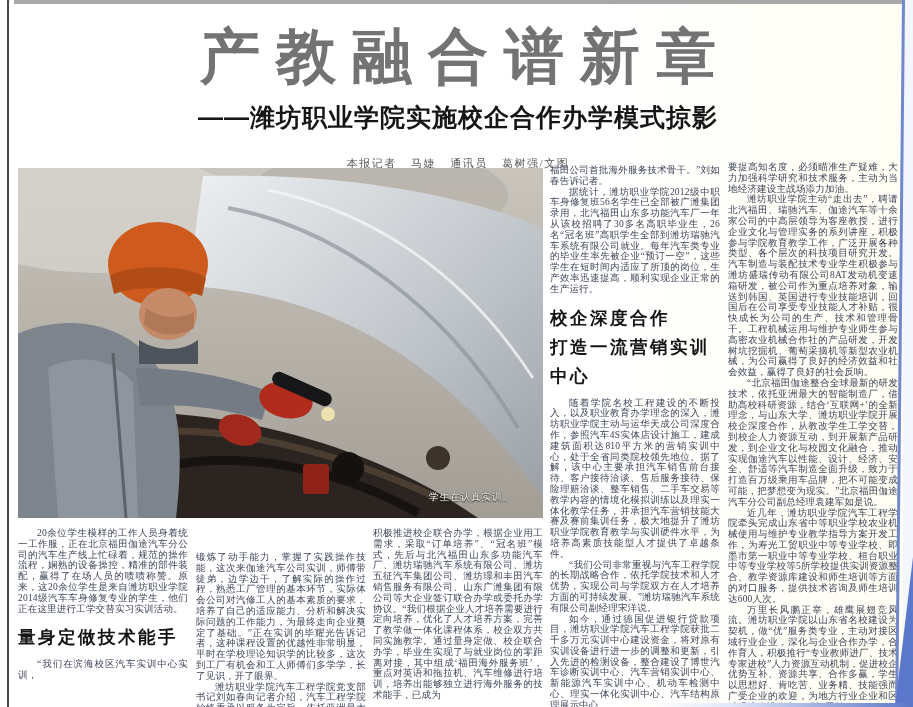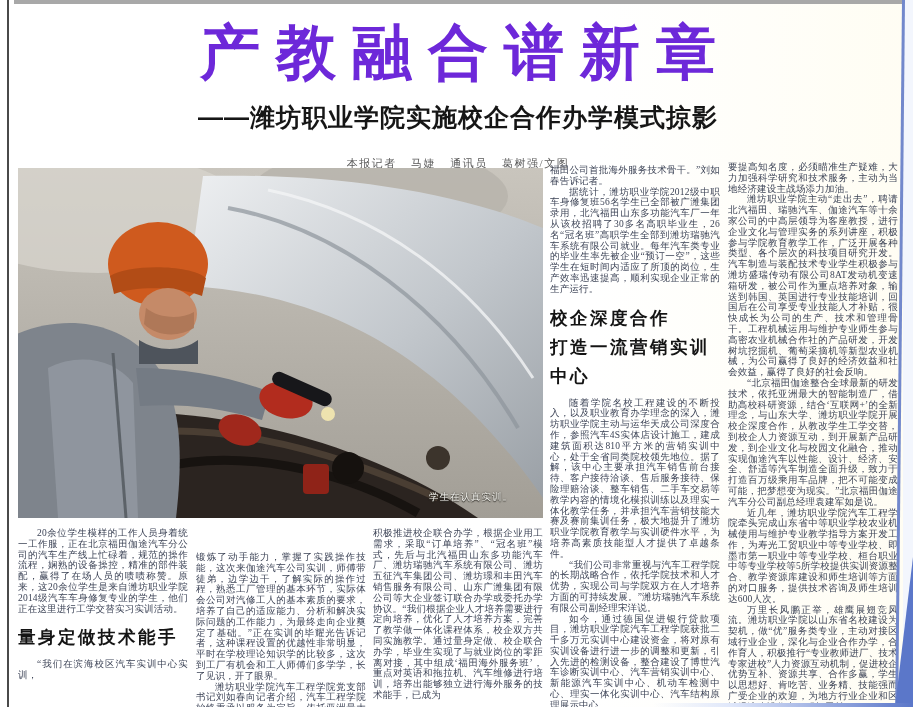--- a/index.html
+++ b/index.html
@@ -11,23 +11,23 @@
   .left-line{position:absolute;left:7px;top:0;width:2px;height:707px;background:#4a4a4a;}
   .edge-light{position:absolute;right:0;top:0;width:10px;height:707px;background:#f3f6fd;}
   .edge-line{position:absolute;right:8px;top:0;width:3px;height:707px;background:#7288cc;
              transform:skewX(-0.55deg);transform-origin:top center;}
   .edge-corner{position:absolute;right:0;bottom:0;width:18px;height:150px;background:#5b77c9;
                clip-path:polygon(100% 0,100% 100%,0 100%);}
   .edge-bottom{position:absolute;right:0;bottom:0;width:260px;height:4px;
                background:linear-gradient(to left,#5b77c9,#dfe7fa 70%,rgba(255,255,255,0));}
 
   .header{position:absolute;left:18px;top:22px;width:880px;text-align:center;}
-  .headline{font-family:Liberation Mono, monospace;font-weight:900;
+  .headline{font-family:Liberation Serif, serif;font-weight:900;
             font-size:60px;line-height:70px;letter-spacing:16px;padding-left:16px;
-            color:#6d28d9;white-space:nowrap;}
+            color:#737373;white-space:nowrap;}
   .subtitle{margin-top:9px;font-family:"Liberation Sans","DejaVu Sans",sans-serif;
             font-weight:bold;font-size:25px;letter-spacing:1px;color:#161616;}
   .byline{margin-top:22px;font-size:11px;color:#5a5a5a;letter-spacing:1.5px;word-spacing:10px;}
 
   .photo{position:absolute;left:18px;top:168px;width:525px;height:350px;overflow:hidden;background:#d946ef;}
   .photo svg{display:block;}
   .photo-caption{position:absolute;right:30px;bottom:14px;color:#f5f5f0;font-size:9.5px;
                  letter-spacing:1px;text-shadow:0 0 2px #33302a,0 1px 1px #33302a;}
 
   .col{position:absolute;width:170px;font-size:9.5px;line-height:10.8px;

